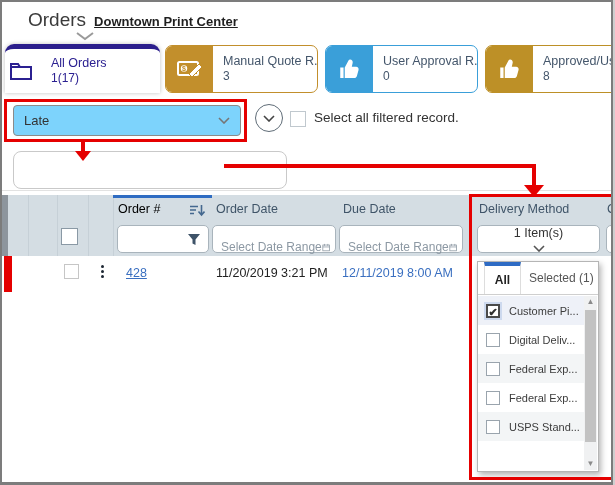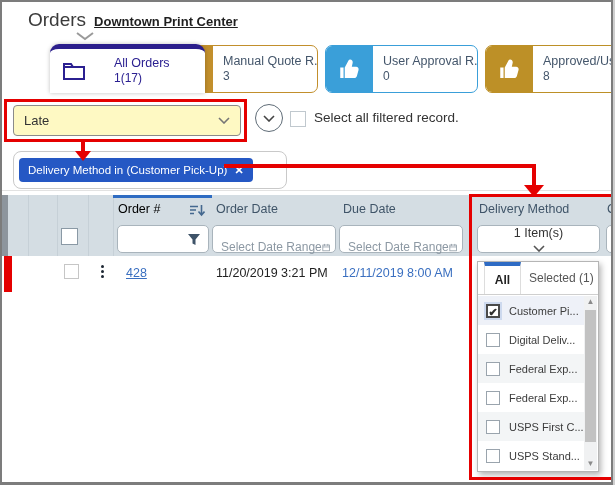--- a/index.html
+++ b/index.html
@@ -15,36 +15,36 @@
   .title-row { left:26px; top:7px; display:flex; align-items:baseline; gap:8px; }
   .page-title { font-size:19px; color:#3a3a3a; }
   .store-link { font-size:13px; font-weight:bold; color:#1f1f1f; text-decoration:underline; cursor:pointer; }
   .title-chevron { left:74px; top:30px; }
 
   
   .tab { display:flex; align-items:center; background:#fff; cursor:pointer; }
   .tab-active {
     left:3px; top:42px; width:155px; height:49px;
     border-radius:9px 9px 0 0; border-top:5px solid #2b1e8c;
-    box-shadow:0 0 4px rgba(0,0,0,.25); padding-left:12px; gap:18px; z-index:2;margin-left:45px;
+    box-shadow:0 0 4px rgba(0,0,0,.25); padding-left:4px; gap:8px; z-index:2;
   }
   .tab-plain { top:43px; width:153px; height:48px; border-radius:7px; border:1px solid; overflow:hidden; }
   .tab-icon-box { width:47px; height:100%; display:flex; align-items:center; justify-content:center; flex:0 0 auto; }
   .tab-texts { padding-left:10px; display:flex; flex-direction:column; line-height:1.25; }
   .tab-label { font-size:12.5px; color:#44566b; white-space:nowrap; }
   .tab-count { font-size:12px; color:#44566b; }
   .tab-active .tab-label, .tab-active .tab-count { color:#2b2091; }
   .t2 { left:163px; border-color:#c28f2c; } .t2 .tab-icon-box { background:#c28f2c; }
   .t3 { left:323px; border-color:#3a9fd9; } .t3 .tab-icon-box { background:#3a9fd9; }
   .t4 { left:483px; border-color:#bd9027; } .t4 .tab-icon-box { background:#bd9027; }
 
   
   .red-box-1 { left:2px; top:97px; width:243px; height:43px; border:3px solid #e50000; z-index:5; }
   .view-select {
-    left:11px; top:103px; width:228px; height:31px; background:#fef9c3;
+    left:11px; top:103px; width:228px; height:31px; background:#7dd3fc;
     border:1px solid #8b8b8b; border-radius:4px; display:flex; align-items:center;
     padding:0 10px; font-size:13px; color:#333; justify-content:space-between; cursor:pointer;
   }
   .expand-circle {
     left:253px; top:102px; width:28px; height:28px; border:1px solid #5f6c77; border-radius:50%;
     display:flex; align-items:center; justify-content:center; background:#fff; cursor:pointer;
   }
   .selall-box { left:288px; top:109px; width:16px; height:16px; border:1px solid #c0c8ce; background:#fff; cursor:pointer; }
   .selall-label { left:312px; top:108px; font-size:13.5px; color:#333; }
 
@@ -186,24 +186,20 @@
   </div>
   <div class="abs expand-circle">
     <svg width="12" height="7" viewBox="0 0 12 7">
         <polyline points="1,1 6,6 11,1" fill="none" stroke="#444" stroke-width="1.6"></polyline>
       </svg>
   </div>
   <div class="abs selall-box"></div>
   <div class="abs selall-label">Select all filtered record.</div>
 
   <div class="abs chip-wrap"></div>
-  <div class="abs chip">
-    <span>Delivery Method in (Customer Pick-Up)</span>
-    <span class="chip-x">✕</span>
-  </div>
 
   <div class="abs red arrow1-line"></div>
   <div class="abs arrow1-head"></div>
   <div class="abs red arrow2-h"></div>
   <div class="abs red arrow2-v"></div>
   <div class="abs arrow2-head"></div>
 
   <div class="abs divider"></div>
 
   <div class="abs thead"></div>
@@ -281,24 +277,20 @@
       <div class="p-item">
         <span class="p-check"></span>
         <span class="p-label">Federal Exp...</span>
       </div>
       <div class="p-item">
         <span class="p-check"></span>
         <span class="p-label">Federal Exp...</span>
       </div>
       <div class="p-item">
         <span class="p-check"></span>
-        <span class="p-label">USPS First C...</span>
-      </div>
-      <div class="p-item">
-        <span class="p-check"></span>
         <span class="p-label">USPS Stand...</span>
       </div>
     </div>
     <div class="p-scroll">
       <div class="p-arrow up">▲</div>
       <div class="p-thumb"></div>
       <div class="p-arrow down">▼</div>
     </div>
   </div>
 

